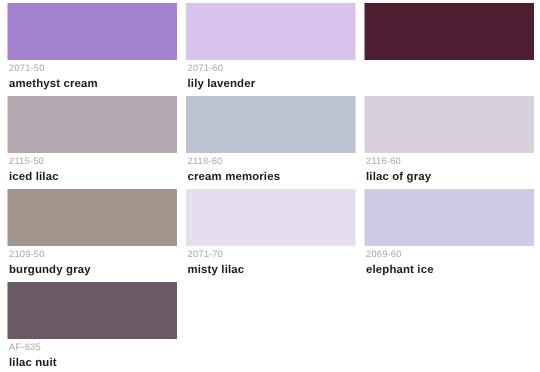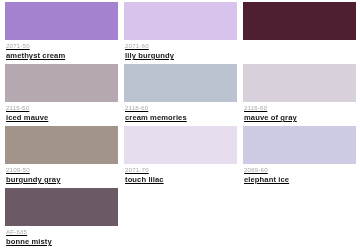--- a/index.html
+++ b/index.html
@@ -25,21 +25,20 @@
     display: flex;
     flex-direction: row;
     width: 355px;
     height: 62px;
   }
   .cell {
     width: 113px;
     margin-right: 6px;
     display: flex;
     flex-direction: column;
-    text-decoration: underline;
   }
   .cell.empty {
     visibility: hidden;
   }
   .swatch {
     width: 113px;
     height: 38px;
     display: block;
   }
   .labels {
@@ -75,81 +74,81 @@
       <span class="swatch" style="background-color: rgb(164, 130, 207);"></span>
       <div class="labels">
         <span class="code">2071-50</span>
         <span class="name">amethyst cream</span>
       </div>
     </div>
     <div class="cell">
       <span class="swatch" style="background-color: rgb(215, 195, 236);"></span>
       <div class="labels">
         <span class="code">2071-60</span>
-        <span class="name">lily burgundy</span>
+        <span class="name">lily lavender</span>
       </div>
     </div>
     <div class="cell">
       <span class="swatch" style="background-color: rgb(78, 31, 51);"></span>
     </div>
   </div>
 
   <div class="row">
     <div class="cell">
       <span class="swatch" style="background-color: rgb(181, 168, 176);"></span>
       <div class="labels">
         <span class="code">2115-50</span>
-        <span class="name">iced mauve</span>
+        <span class="name">iced lilac</span>
       </div>
     </div>
     <div class="cell">
       <span class="swatch" style="background-color: rgb(188, 195, 208);"></span>
       <div class="labels">
         <span class="code">2118-60</span>
         <span class="name">cream memories</span>
       </div>
     </div>
     <div class="cell">
       <span class="swatch" style="background-color: rgb(216, 208, 218);"></span>
       <div class="labels">
         <span class="code">2116-60</span>
-        <span class="name">mauve of gray</span>
+        <span class="name">lilac of gray</span>
       </div>
     </div>
   </div>
 
   <div class="row">
     <div class="cell">
       <span class="swatch" style="background-color: rgb(163, 148, 140);"></span>
       <div class="labels">
         <span class="code">2109-50</span>
         <span class="name">burgundy gray</span>
       </div>
     </div>
     <div class="cell">
       <span class="swatch" style="background-color: rgb(230, 222, 238);"></span>
       <div class="labels">
         <span class="code">2071-70</span>
-        <span class="name">touch lilac</span>
+        <span class="name">misty lilac</span>
       </div>
     </div>
     <div class="cell">
       <span class="swatch" style="background-color: rgb(205, 204, 228);"></span>
       <div class="labels">
         <span class="code">2069-60</span>
         <span class="name">elephant ice</span>
       </div>
     </div>
   </div>
 
   <div class="row">
     <div class="cell">
       <span class="swatch" style="background-color: rgb(107, 90, 102);"></span>
       <div class="labels">
         <span class="code">AF-635</span>
-        <span class="name">bonne misty</span>
+        <span class="name">lilac nuit</span>
       </div>
     </div>
     <div class="cell empty"></div>
     <div class="cell empty"></div>
   </div>
 
 </div>
 
 </body></html>

